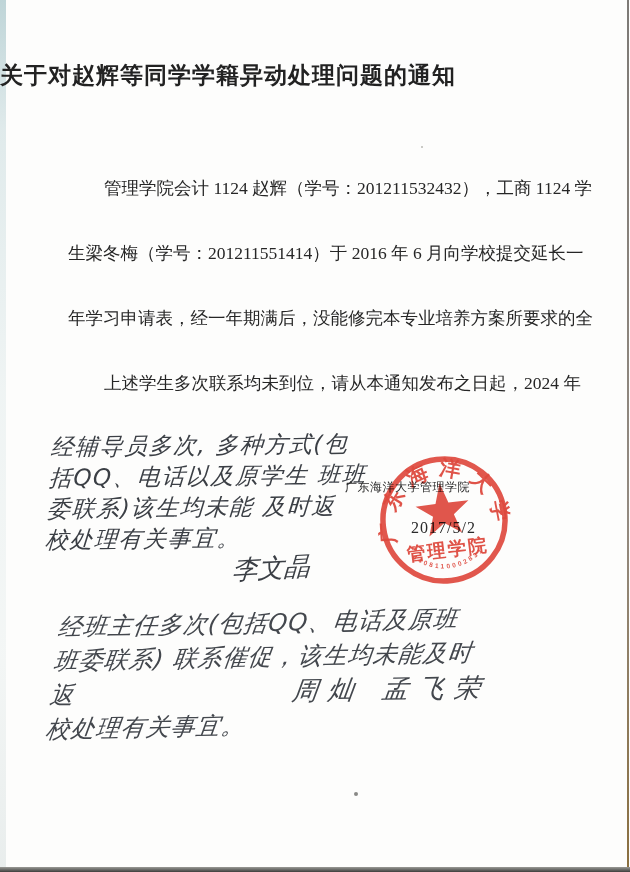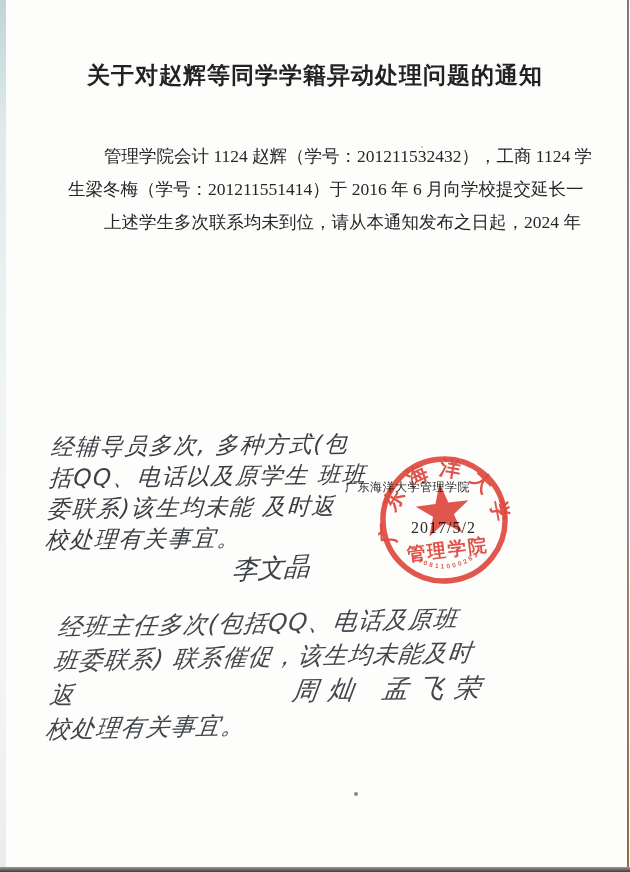--- a/index.html
+++ b/index.html
@@ -28,35 +28,35 @@
   }
   .edge-right{
     position:absolute;right:1px;top:0;width:2px;height:867px;
     background:linear-gradient(to bottom,#7d7a76,#938a80 60%,#8a6f3f);
   }
   .speck1{position:absolute;left:354px;top:792px;width:4px;height:4px;background:#6b6b68;border-radius:50%;opacity:.8;}
   .speck2{position:absolute;left:421px;top:146px;width:2px;height:2px;background:#b9b9b4;border-radius:50%;}
 
   .doc-title{
     position:absolute;left:0;top:60px;width:630px;
-    text-align:center;
     font-size:23px;font-weight:bold;
     letter-spacing:1px;
     color:#222;
   }
   .body-block{
     position:absolute;left:68px;top:140px;width:498px;
     font-size:17.5px;
   }
   .bodyline{
     height:33px;line-height:33px;
     text-align:justify;
     text-align-last:justify;
     white-space:nowrap;
     color:#262626;
+    margin-top:32px;
   }
   .bodyline.indent{padding-left:36px;}
   .bodyline.end{text-align-last:left;white-space:normal;}
 
   
   .hw{
     position:absolute;
     font-family:"DejaVu Sans", sans-serif;
     font-style:italic;
     color:#3b3f45;
@@ -114,20 +114,21 @@
   <div class="edge-bottom"></div>
   <div class="edge-right"></div>
   <div class="speck1"></div>
   <div class="speck2"></div>
 
   <div class="doc-title">关于对赵辉等同学学籍异动处理问题的通知</div>
 
   <div class="body-block">
       <div class="bodyline indent">管理学院会计 1124 赵辉（学号：201211532432），工商 1124 学</div>
       <div class="bodyline">生梁冬梅（学号：201211551414）于 2016 年 6 月向学校提交延长一</div>
+      <div class="bodyline">年学习申请表，经一年期满后，没能修完本专业培养方案所要求的全</div>
       <div class="bodyline indent">上述学生多次联系均未到位，请从本通知发布之日起，2024 年</div>
     </div>
 
   <div class="hw hw-note1">
       <div>经辅导员多次, 多种方式(包</div>
       <div>括QQ、电话以及原学生 班班</div>
       <div>委联系)该生均未能 及时返</div>
       <div>校处理有关事宜。</div>
     </div>
   <div class="hw hw-sig1">李文晶</div>

